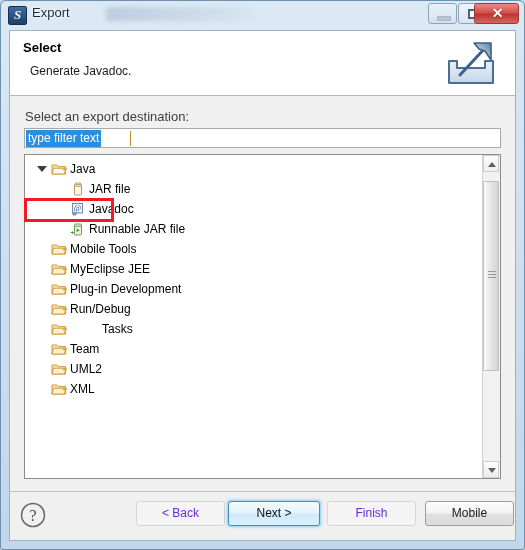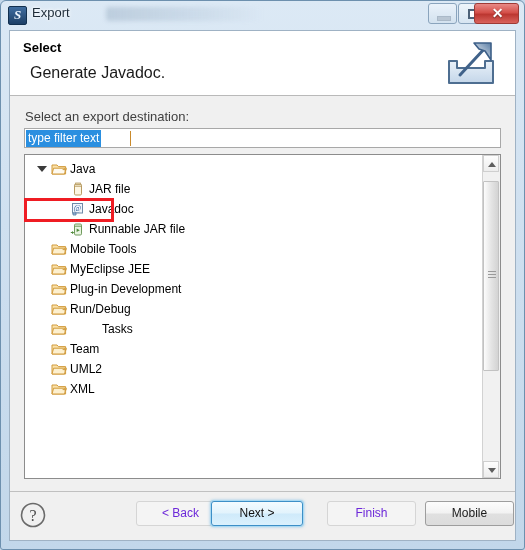--- a/index.html
+++ b/index.html
@@ -86,21 +86,21 @@
   #header{
     position:absolute;left:0;top:0;right:0;height:64px;
     background:#ffffff;border-bottom:1px solid #b9b9b9;
   }
   #hdr-title{
     position:absolute;left:13px;top:9px;
     font-size:13px;font-weight:bold;color:#000;
   }
   #hdr-desc{
     position:absolute;left:20px;top:33px;
-    font-size:16px;color:#1a1a1a;
+    font-size:12px;color:#1a1a1a;
   }
   #export-icon{
     position:absolute;right:16px;top:6px;width:56px;height:52px;
   }
 
   
   #body{
     position:absolute;left:0;top:65px;right:0;bottom:48px;
     background:#f0f0f0;
   }
@@ -199,21 +199,21 @@
     position:absolute;top:9px;height:25px;width:89px;
     box-sizing:border-box;
     font-size:12px;color:#1a1a1a;
     background:linear-gradient(to bottom,#fbfbfb 0%,#f3f3f3 48%,#e6e6e6 52%,#e2e2e2 100%);
     border:1px solid #b0b0b0;border-radius:3px;
     text-align:center;line-height:23px;
   }
   .btn.disabled{color:#6d28d9;background:#f4f4f4;border-color:#d5d5d5;}
   #btn-back{left:126px;}
   #btn-next{
-    left:201px;width:92px;
+    left:218px;width:92px;
     border:1px solid #3c8fc7;border-radius:3px;
     background:linear-gradient(to bottom,#f2fbff 0%,#e2f3fc 48%,#cfeafa 52%,#daf1fd 100%);
     box-shadow:0 0 0 1px #a9d9f2, 0 0 3px 1px rgba(79,168,220,.55);
     color:#111;font-weight:normal;
   }
   #btn-finish{left:317px;}
   #btn-cancel{left:415px;width:89px;
     background:linear-gradient(to bottom,#fcfcfc 0%,#f2f2f2 48%,#e0e0e0 52%,#dcdcdc 100%);
     border-color:#9d9d9d;
   }

